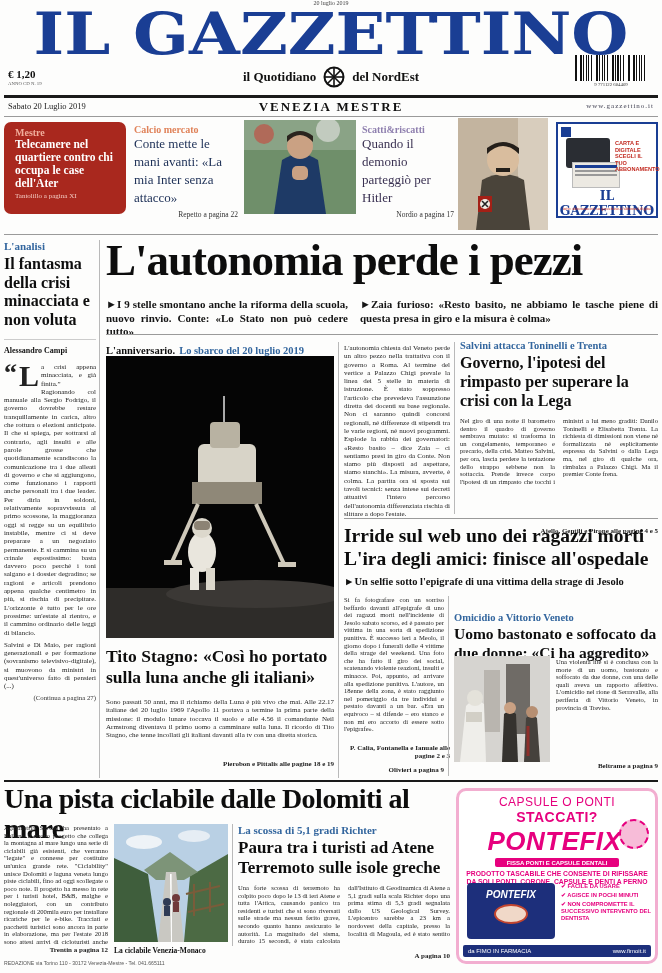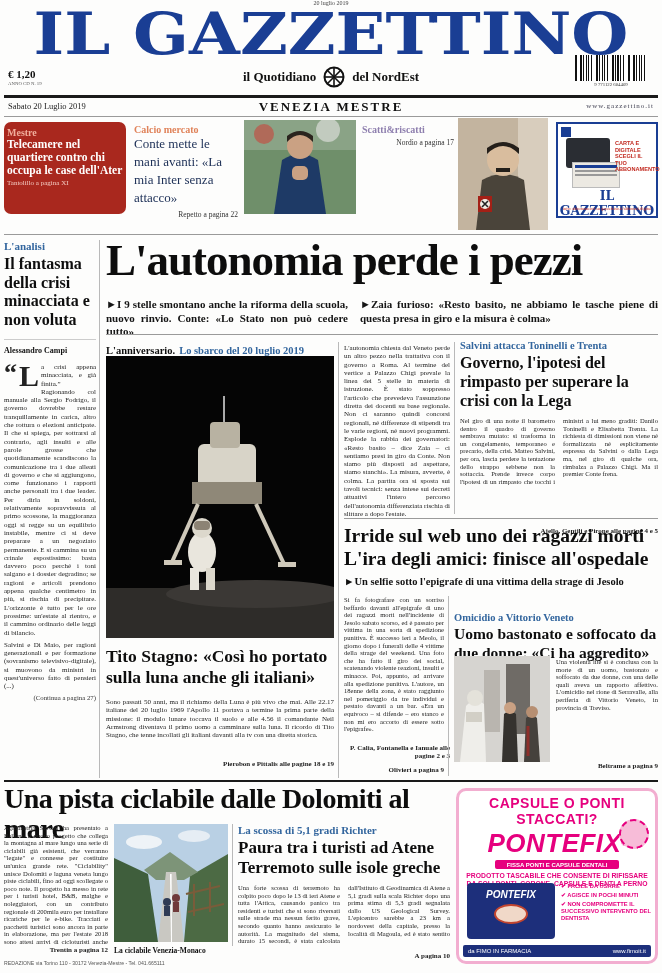--- a/index.html
+++ b/index.html
@@ -53,21 +53,21 @@
   <div class="abs barcode" style="left:575px;top:55px;width:72px;height:26px"></div>
   <div class="abs" style="left:575px;top:82px;width:72px;font-size:4.8px;text-align:center;color:#333">9 771122 604409</div>
 
   <div class="abs rule" style="left:4px;right:4px;top:95px;height:2.5px"></div>
 
   <div class="abs" style="left:8px;top:101px;font-size:8.5px;color:#222">Sabato 20 Luglio 2019</div>
   <div class="abs" style="left:0;right:0;top:99px;text-align:center;font-weight:bold;font-size:13px;letter-spacing:2px">VENEZIA MESTRE</div>
   <div class="abs" style="right:8px;top:102px;font-size:7px;letter-spacing:1px;color:#445">www.gazzettino.it</div>
   <div class="abs hairline" style="left:4px;right:4px;top:116px"></div>
 
-  <div class="abs" style="left:4px;top:122px;width:122px;height:92px;background:#a9281e;border-radius:7px;padding:5px 3px;box-sizing:border-box">
+  <div class="abs" style="left:4px;top:122px;width:122px;height:92px;background:#a9281e;border-radius:7px;padding:5px 11px;box-sizing:border-box">
     <div class="teaser-kicker" style="color:#f0ad9b;font-size:10px">Mestre</div>
     <div style="font-weight:bold;font-size:11.5px;line-height:13px;color:#fff">Telecamere nel quartiere contro chi occupa le case dell'Ater</div>
     <div style="font-size:7px;color:#f3c9c0;margin-top:2px">Tantolillo a pagina XI</div>
   </div>
 
   <div class="abs" style="left:134px;top:124px;width:104px">
     <div class="teaser-kicker" style="color:#e0835a">Calcio mercato</div>
     <div class="teaser-title">Conte mette le mani avanti: «La mia Inter senza attacco»</div>
     <div class="teaser-byline">Repetto a pagina 22</div>
   </div>
@@ -80,20 +80,21 @@
       <circle cx="84" cy="10" r="12" fill="#cfd4cd" opacity="0.8"></circle>
       <path d="M30 94 L38 40 Q56 28 74 40 L82 94 Z" fill="#1e3a66"></path>
       <circle cx="56" cy="26" r="13" fill="#caa183"></circle>
       <path d="M43 22 Q56 8 69 22 L69 16 Q56 6 43 16 Z" fill="#2b241e"></path>
       <rect x="48" y="46" width="16" height="14" rx="5" fill="#caa183"></rect>
     </svg>
   </div>
 
   <div class="abs" style="left:362px;top:124px;width:92px">
     <div class="teaser-kicker" style="color:#8e7fae">Scatti&amp;riscatti</div>
+    <div class="teaser-title" style="color:#3a3152">Quando il demonio parteggiò per Hitler</div>
     <div class="teaser-byline">Nordio a pagina 17</div>
   </div>
 
   <div class="abs" style="left:458px;top:118px;width:90px;height:112px">
     <svg width="90" height="112" viewBox="0 0 90 112">
       <rect width="90" height="112" fill="#c3b49f"></rect>
       <rect x="60" width="30" height="112" fill="#d8cdbd"></rect>
       <path d="M18 112 L24 62 Q45 50 66 62 L72 112 Z" fill="#4a443a"></path>
       <circle cx="45" cy="42" r="16" fill="#d9bd9e"></circle>
       <path d="M29 36 Q45 20 61 36 L61 30 Q45 18 29 30 Z" fill="#241f1a"></path>
@@ -258,21 +259,21 @@
     <div class="kicker" style="font-size:11px">La scossa di 5,1 gradi Richter</div>
     <div class="headline" style="font-size:17px;line-height:20px;margin-top:2px">
       <div>Paura tra i turisti ad Atene</div>
       <div>Terremoto sulle isole greche</div>
     </div>
     <div class="jt body-xs two-col" style="margin-top:6px;height:68px;overflow:hidden">Una forte scossa di terremoto ha colpito poco dopo le 13 di ieri Atene e tutta l'Attica, causando panico tra residenti e turisti che si sono riversati sulle strade ma nessun ferito grave, secondo quanto hanno assicurato le autorità. La magnitudo del sisma, durato 15 secondi, è stata calcolata dall'Istituto di Geodinamica di Atene a 5,1 gradi sulla scala Richter dopo una prima stima di 5,3 gradi segnalata dallo US Geological Survey. L'epicentro sarebbe a 23 km a nordovest della capitale, presso la località di Magoula, ed è stato sentito con particolare forza, specie in alcune zone della capitale greca.</div>
     <div class="credit">A pagina 10</div>
   </div>
 
   <div class="abs" style="left:456px;top:788px;width:202px;height:176px;border:3px solid #f2aed0;border-radius:10px;background:#fff;box-sizing:border-box;font-family:'Liberation Sans',sans-serif">
-    <div style="text-align:center;font-weight:bold;font-size:14px;color:#e6007e;margin-top:4px;letter-spacing:0.5px">CAPSULE O PONTI</div>
+    <div style="text-align:center;font-weight:normal;font-size:12px;color:#e6007e;margin-top:4px;letter-spacing:0.5px">CAPSULE O PONTI</div>
     <div style="text-align:center;font-weight:bold;font-size:14px;color:#e6007e;letter-spacing:0.5px">STACCATI?</div>
     <div style="text-align:center;margin-top:1px">
       <span style="font-weight:bold;font-size:26px;color:#e6007e;letter-spacing:0.5px;font-style:italic">PONTEFIX</span><sup style="font-size:7px;color:#e6007e">®</sup>
     </div>
     <div style="position:absolute;right:6px;top:28px;width:26px;height:26px;border-radius:50%;background:#f7bcd8;border:2px dashed #e6007e;transform:rotate(-15deg)"></div>
     <div style="margin:1px auto 0;width:120px;background:#e6007e;color:#fff;font-weight:bold;font-size:6px;text-align:center;padding:1.5px 2px;border-radius:2px">FISSA PONTI E CAPSULE DENTALI</div>
     <div style="margin:3px 6px 0;text-align:center;font-weight:bold;font-size:6.8px;line-height:8px;color:#e6007e">PRODOTTO TASCABILE CHE CONSENTE DI RIFISSARE DA SOLI PONTI, CORONE, CAPSULE E DENTI A PERNO</div>
     <div style="position:absolute;left:8px;top:92px;width:88px;height:56px;background:#1d2f7b;border-radius:4px">
       <div style="color:#fff;font-weight:bold;font-size:10px;text-align:center;margin-top:6px;font-style:italic">PONTEFIX</div>
       <div style="margin:4px auto 0;width:30px;height:16px;border-radius:50%;background:#f0d8c8;border:2px solid #c2452f"></div>

